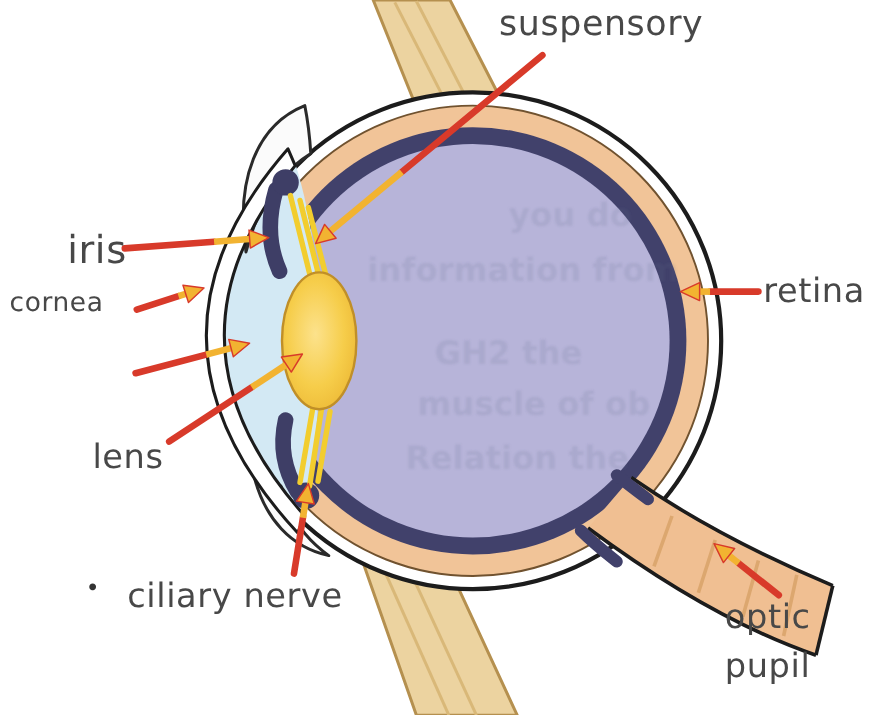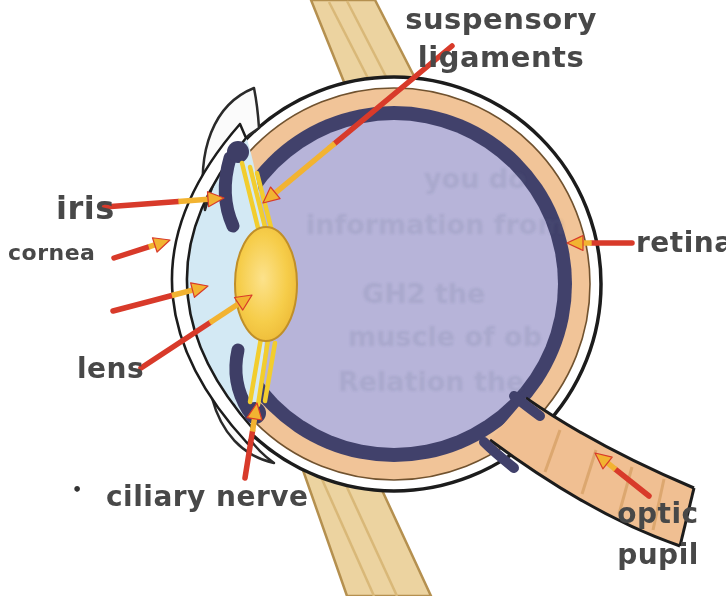--- a/index.html
+++ b/index.html
@@ -4,31 +4,31 @@
 <style>
   *{box-sizing:border-box;margin:0;padding:0}
   html,body{width:726px;height:596px}
   body{
     position:relative;overflow:hidden;background:#ffffff;
     font-family:"DejaVu Sans","Liberation Sans",sans-serif;
   }
   .stage{position:absolute;inset:0;width:726px;height:596px}
   svg#diagram{position:absolute;left:0;top:0;display:block}
   .label{
-    position:absolute;color:#484848;font-weight:bold;
+    position:absolute;color:#484848;font-weight:normal;
     letter-spacing:.5px;white-space:nowrap;z-index:5;
   }
   .lbl-suspensory{left:403px;top:0;width:196px;text-align:center;font-size:29px;line-height:1.32}
   .lbl-retina{left:636px;top:226px;font-size:28px}
   .lbl-iris{left:56px;top:189px;font-size:32px}
   .lbl-cornea{left:8px;top:240px;font-size:22px}
   .lbl-pupil{left:36px;top:293px;font-size:28px}
-  .lbl-lens{left:77px;top:352px;font-size:28px}
+  .lbl-lens{left:77px;top:364px;font-size:28px}
   .lbl-ciliary{left:106px;top:480px;font-size:28px}
-  .lbl-optic{left:604px;top:494px;width:108px;text-align:center;font-size:28px;line-height:1.45}
+  .lbl-optic{left:604px;top:494px;width:108px;text-align:left;font-size:28px;line-height:1.45}
   .stray-dot{left:72px;top:480px;font-size:16px;color:#333;font-weight:bold}
   #bleed-layer text{
     font-family:"DejaVu Sans","Liberation Sans",sans-serif;
     font-size:27px;font-weight:bold;fill:#5d6a86;opacity:.14;
   }
 </style>
 </head>
 <body>
 
 <div class="stage">
@@ -139,21 +139,20 @@
         <g>
           <line x1="649" y1="496" x2="615.52" y2="469.34" stroke="#d83a2a" stroke-width="5.5" stroke-linecap="round"></line>
           <line x1="615.52" y1="469.34" x2="607.516482312768" y2="462.96682850831525" stroke="#f2b331" stroke-width="5.5"></line>
           <polygon points="595,453 612.1884331760407,457.09972742420524 602.8445314494952,468.83392959242525" fill="#f2b331" stroke="#d83a2a" stroke-width="1.2" stroke-linejoin="round"></polygon>
         </g>
       </g>
   </svg>
 
   <div class="label lbl-suspensory">
     <div>suspensory</div>
-    <div>ligaments</div>
   </div>
   <div class="label lbl-retina">retina</div>
   <div class="label lbl-iris">iris</div>
   <div class="label lbl-cornea">cornea</div>
   <div class="label lbl-lens">lens</div>
   <div class="label lbl-ciliary">ciliary nerve</div>
   <div class="label lbl-optic">
     <div>optic</div>
     <div>pupil</div>
   </div>

